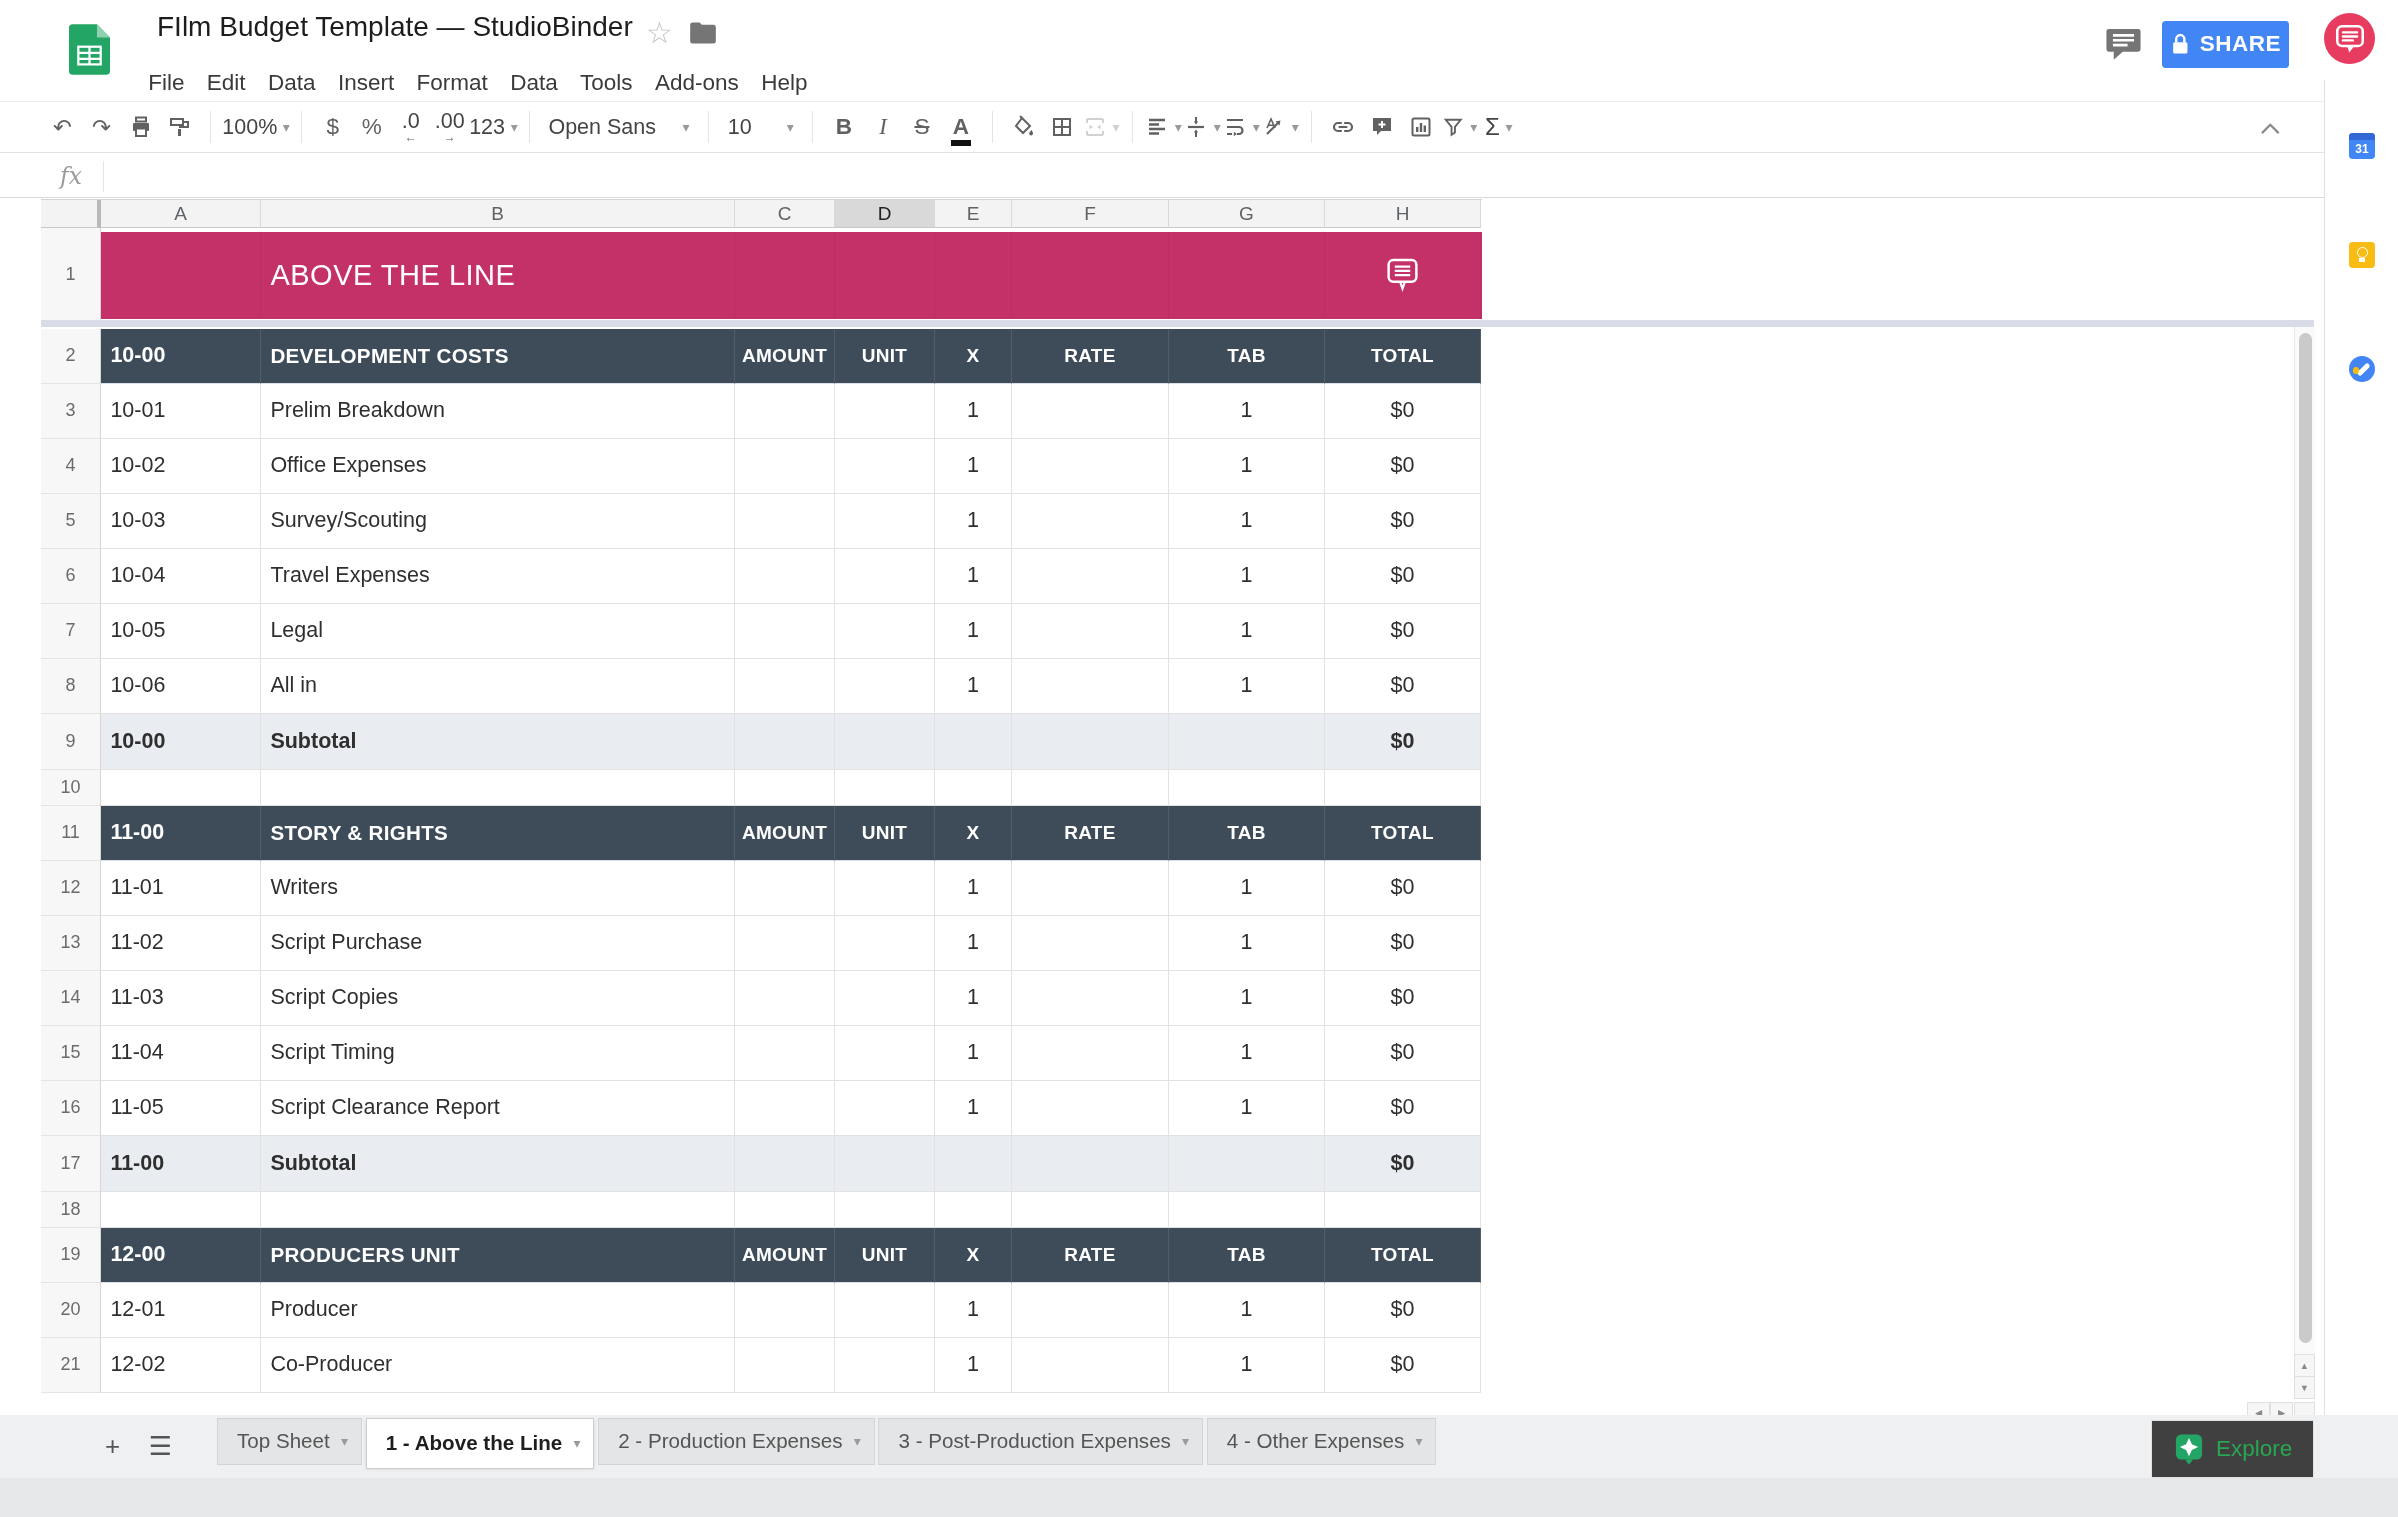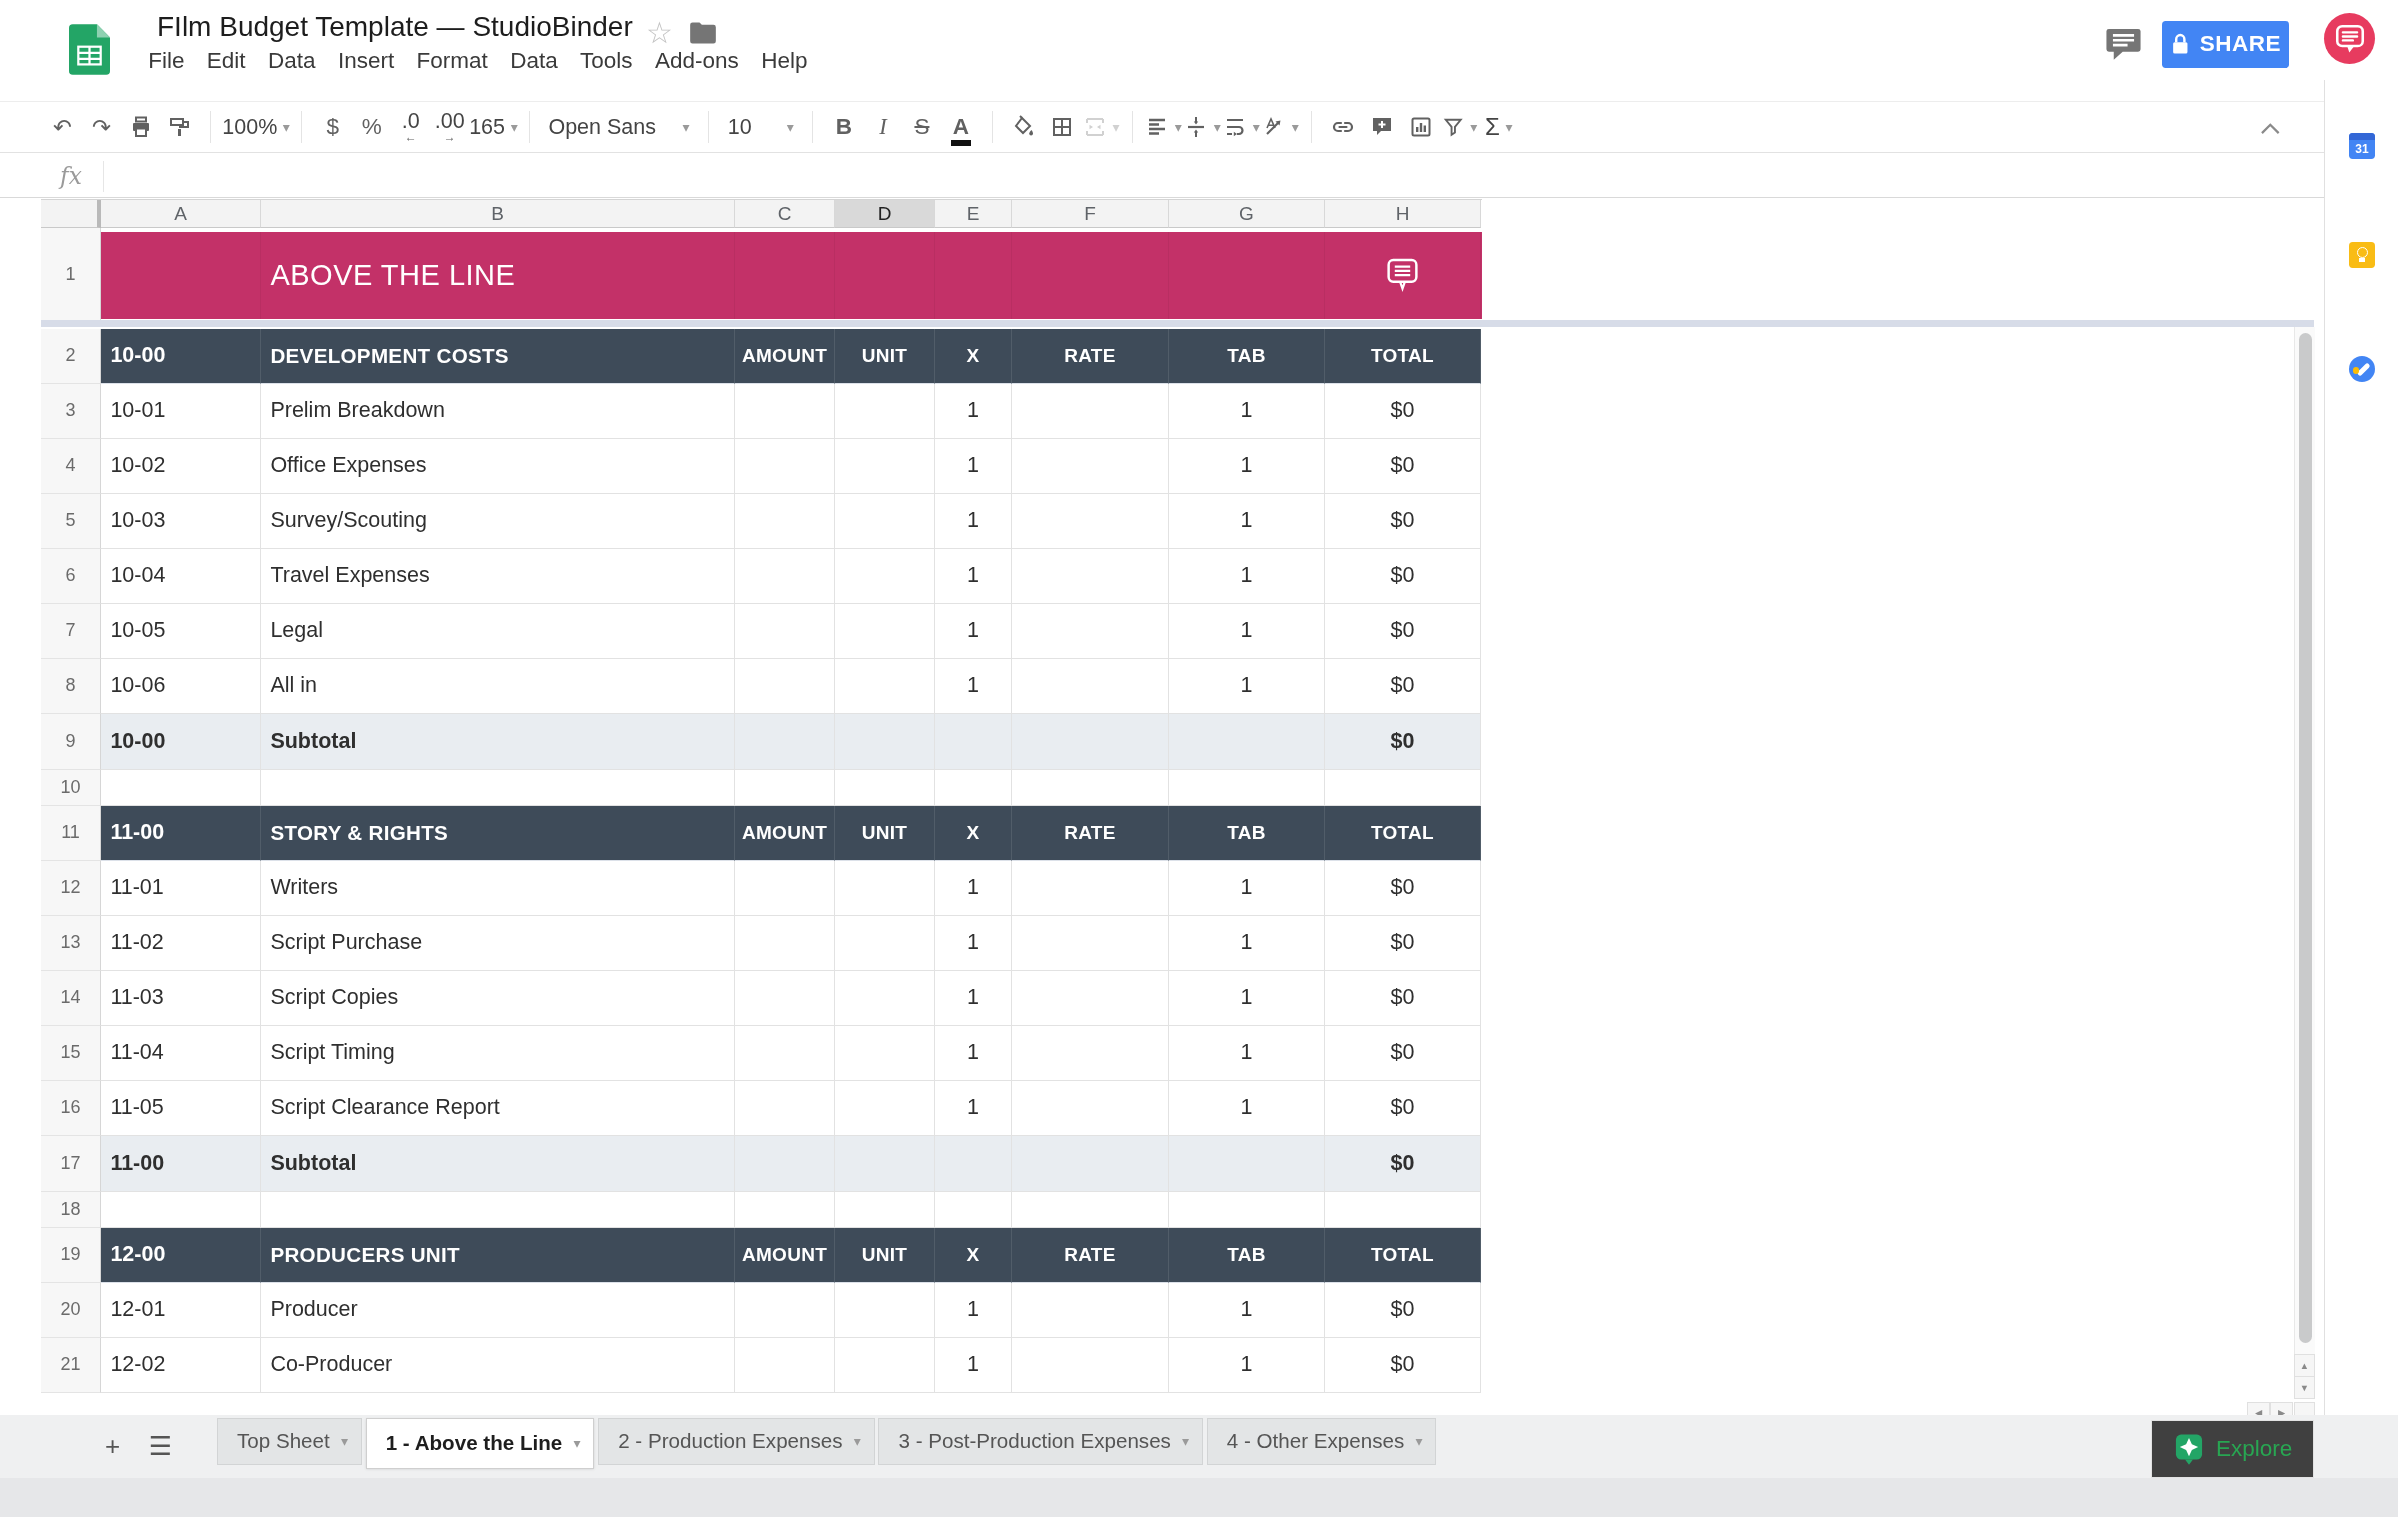--- a/index.html
+++ b/index.html
@@ -5,21 +5,21 @@
   html,body{margin:0;padding:0;background:#fff;}
   .stage{position:relative;width:2399px;height:1518px;background:#fff;overflow:hidden;
          font-family:"Liberation Sans","DejaVu Sans",sans-serif;color:#333;}
   
   .topbar{position:absolute;left:0;top:0;width:2399px;height:101px;background:#fff;}
   .logo{position:absolute;left:69px;top:24px;width:41px;height:51px;}
   .logo svg{display:block;}
   .doc-title{position:absolute;left:157px;top:11.2px;font-size:28px;color:#1d1d1d;white-space:nowrap;}
   .star{position:absolute;left:646px;top:15px;font-size:30px;color:#c3c3c3;}
   .folder{position:absolute;left:689px;top:20.6px;}
-  .menubar{position:absolute;left:137px;top:42px;display:flex;align-items:center;}
+  .menubar{position:absolute;left:137px;top:64px;display:flex;align-items:center;}
   .menu-item{font-size:22.5px;color:#3a3a3a;padding:5.6px 11.2px;cursor:default;}
   .top-comment{position:absolute;left:2104px;top:24px;width:39px;height:39px;}
   .share-btn{position:absolute;left:2162px;top:20.6px;width:127px;height:47px;background:var(--share,#4285F4);
              border-radius:3.7px;display:flex;align-items:center;justify-content:center;gap:9.4px;}
   .share-btn span{color:#fff;font-size:22.5px;font-weight:700;letter-spacing:0.5px;}
   .avatar{position:absolute;left:2324px;top:13px;width:51px;height:51px;border-radius:50%;
           background:var(--brand,#E73B5F);display:flex;align-items:center;justify-content:center;}
   
   .toolbar{position:absolute;left:0;top:101px;width:2399px;height:52px;background:#fff;
            border-top:0.9px solid #ededed;border-bottom:0.9px solid #e2e2e2;display:flex;align-items:center;padding-left:43px;box-sizing:border-box;}
@@ -181,21 +181,21 @@
     <div class="tb">%</div>
     <div class="tb dec">
       <span class="tb-text">.0</span>
         <span class="arr">←</span>
     </div>
     <div class="tb dec">
       <span class="tb-text">.00</span>
         <span class="arr">→</span>
     </div>
     <div class="tb">
-      <span class="tb-text">165</span>
+      <span class="tb-text">123</span>
         <span class="caret">▾</span>
     </div>
     <div class="sep"></div>
     <div class="tb" style="min-width:141px;justify-content:space-between;padding:0 7.5px;">
       <span class="tb-text">Open Sans</span>
         <span class="caret">▾</span>
     </div>
     <div class="sep"></div>
     <div class="tb" style="min-width:66px;justify-content:space-between;padding:0 7.5px;">
       <span class="tb-text">10</span>

